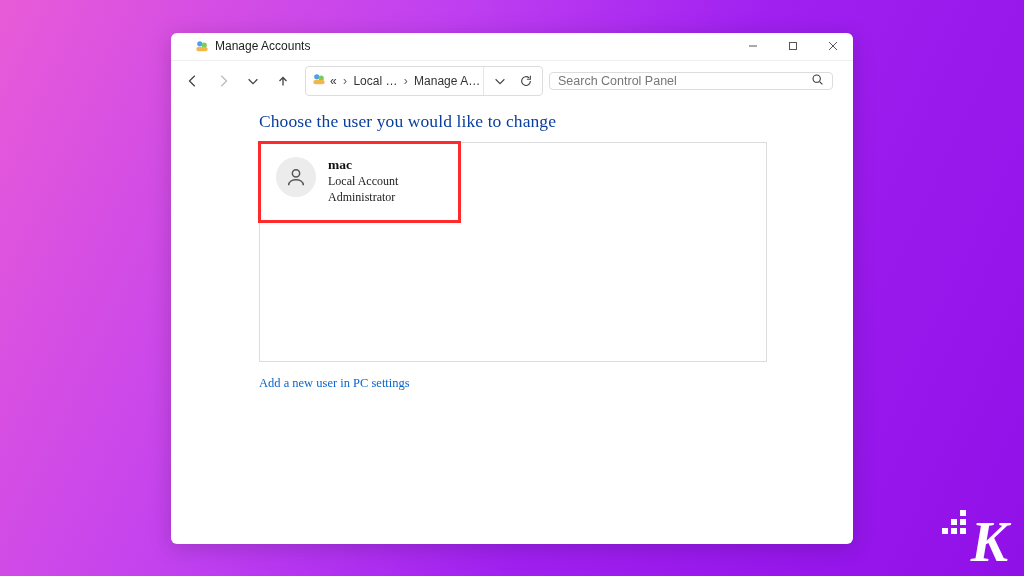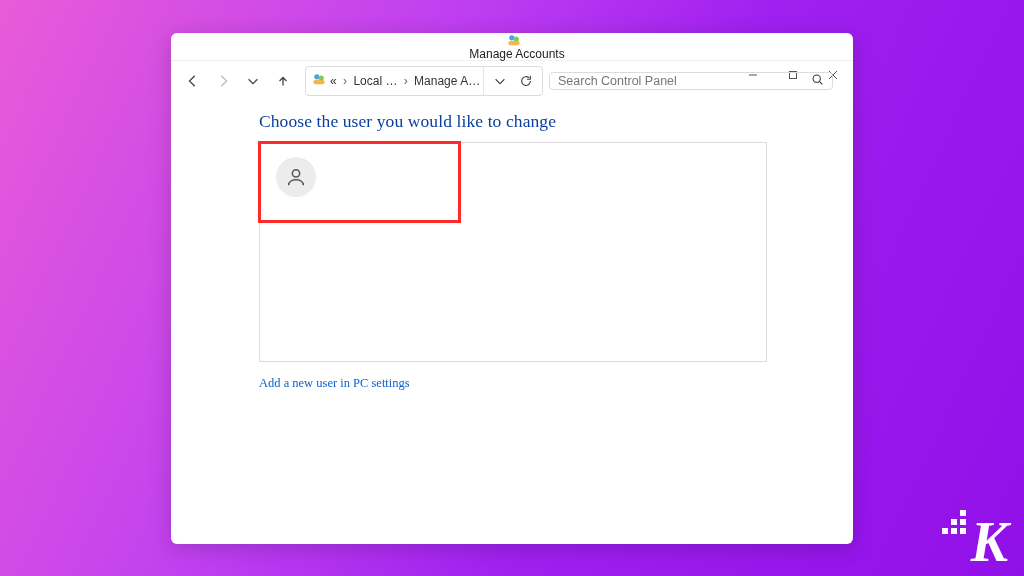--- a/index.html
+++ b/index.html
@@ -15,25 +15,24 @@
     background: #ffffff;
     border-radius: 6px;
     box-shadow: 0 4px 22px rgba(0,0,0,0.18);
     display: flex; flex-direction: column;
     overflow: hidden;
   }
   
   .titlebar {
     height: 28px;
     display: flex; align-items: center;
-    padding-left: 4px;
+    padding-left: 24px;
     font-size: 12px;
     color: #222;
     border-bottom: 1px solid #f0f0f0;
-    flex-direction: column;
   }
   .titlebar .app-icon svg { width: 14px; height: 14px; display:block; }
   .titlebar .title-text { margin-left: 6px; }
   .win-controls { margin-left: auto; display: flex; }
   .win-btn { width: 40px; height: 28px; display:flex; align-items:center; justify-content:center; color:#555; }
   .win-btn svg { width: 10px; height: 10px; }
   
   .toolbar {
     height: 40px;
     display: flex; align-items: center;
@@ -238,20 +237,25 @@
 
       <div class="accounts-box">
         <div class="highlight"></div>
         <div class="account">
           <div class="avatar">
             <svg viewBox="0 0 24 24">
                 <circle cx="12" cy="8" r="4" fill="none" stroke="currentColor" stroke-width="1.6"></circle>
                 <path d="M4 21c0-4 4-6 8-6s8 2 8 6" fill="none" stroke="currentColor" stroke-width="1.6"></path>
               </svg>
           </div>
+          <div>
+            <div class="acc-name">mac</div>
+            <div class="acc-sub">Local Account</div>
+            <div class="acc-sub">Administrator</div>
+          </div>
         </div>
       </div>
 
       <div class="link">Add a new user in PC settings</div>
     </div>
 
   </div>
 
   <div class="wm-dots">
     <span class="h"></span>

